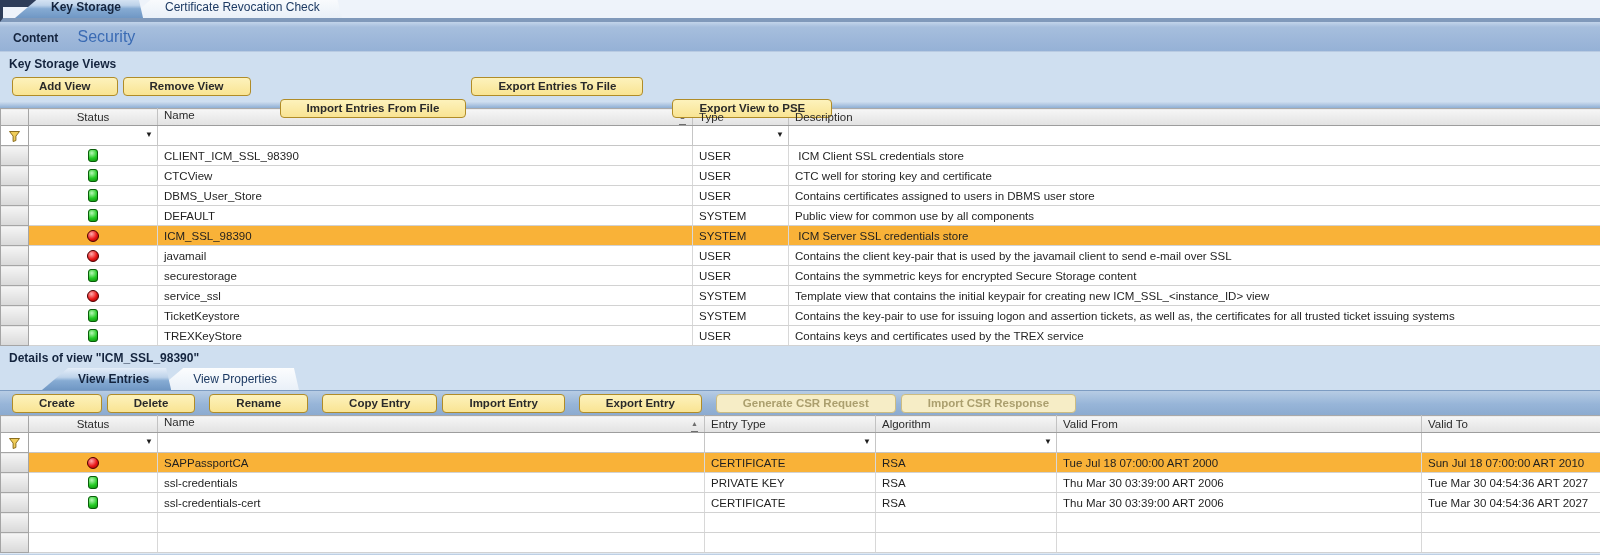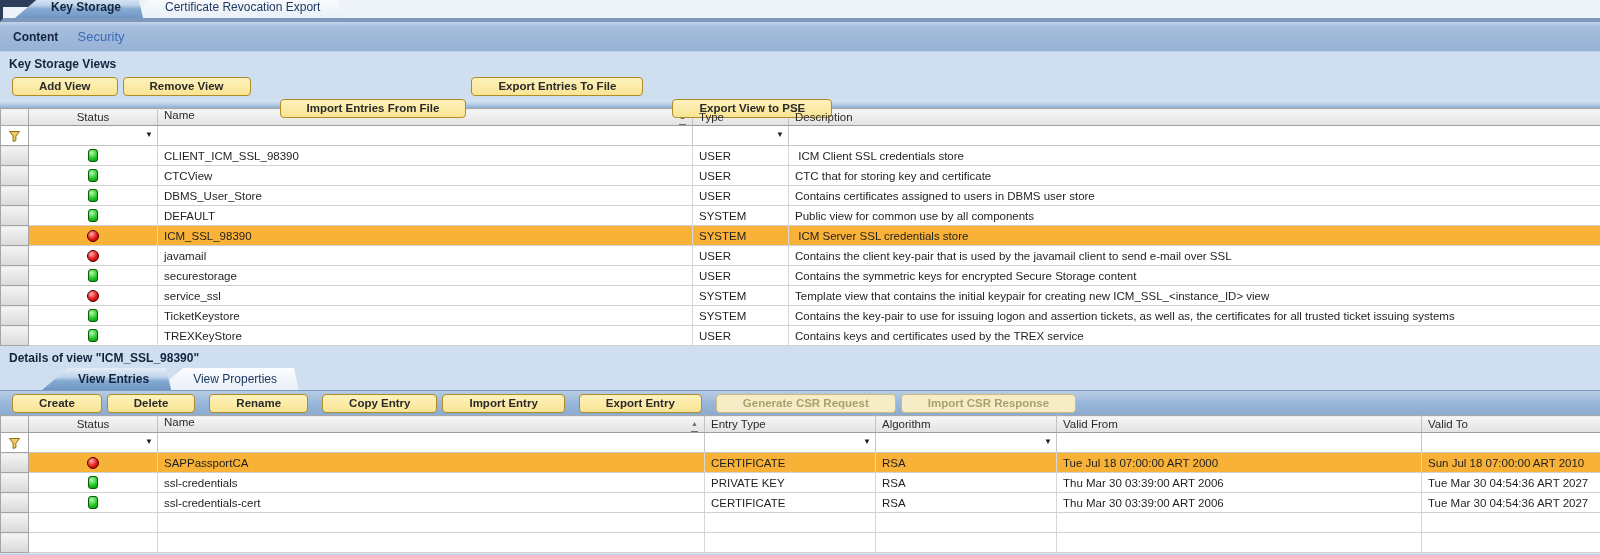--- a/index.html
+++ b/index.html
@@ -39,21 +39,21 @@
     color:#1d3a63; z-index:1; margin-left:-14px;
   }
 
   
   .subnav {
     height:30px; line-height:30px; padding-left:13px;
     background:linear-gradient(180deg,#c2d4ea 0%,#a6bedd 18%,#95b1d6 100%);
     border-bottom:1px solid #b9cbe2;
   }
   .subnav .nav-content { color:#14243e; font-weight:bold; font-size:12px; }
-  .subnav .nav-security { color:#3a6bb4; font-size:13px; margin-left:16px;margin-top:44px; }
+  .subnav .nav-security { color:#3a6bb4; font-size:16px; margin-left:16px;margin-top:44px; }
 
   
   .sec-title {
     color:#14243e; font-weight:bold; font-size:12px;
     padding:5px 0 3px 9px; white-space:pre;
   }
 
   
   .btnrow { display:flex; align-items:center; height:24px; padding-left:12px; }
   .btn {
@@ -130,21 +130,21 @@
 </style>
 </head>
 <body>
 
 <div class="tabstrip">
   <div class="corner-dark"></div>
   <div class="tab active">
     <span>Key Storage</span>
   </div>
   <div class="tab inactive">
-    <span>Certificate Revocation Export</span>
+    <span>Certificate Revocation Check</span>
   </div>
 </div>
 
 <div class="subnav">
   <span class="nav-content">Content</span>
   <span class="nav-security">Security</span>
 </div>
 
 <div class="sec-title">Key Storage Views</div>
 
@@ -189,21 +189,21 @@
     <td class="c-status"><span class="led green"></span></td>
     <td>CLIENT_ICM_SSL_98390</td>
     <td>USER</td>
     <td> ICM Client SSL credentials store</td>
   </tr>
   <tr class="data">
     <td class="sel"></td>
     <td class="c-status"><span class="led green"></span></td>
     <td>CTCView</td>
     <td>USER</td>
-    <td>CTC that for storing key and certificate</td>
+    <td>CTC well for storing key and certificate</td>
   </tr>
   <tr class="data">
     <td class="sel"></td>
     <td class="c-status"><span class="led green"></span></td>
     <td>DBMS_User_Store</td>
     <td>USER</td>
     <td>Contains certificates assigned to users in DBMS user store</td>
   </tr>
   <tr class="data">
     <td class="sel"></td>

